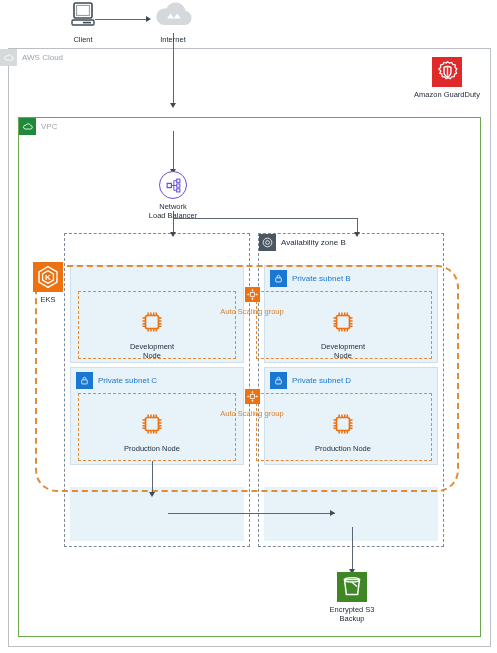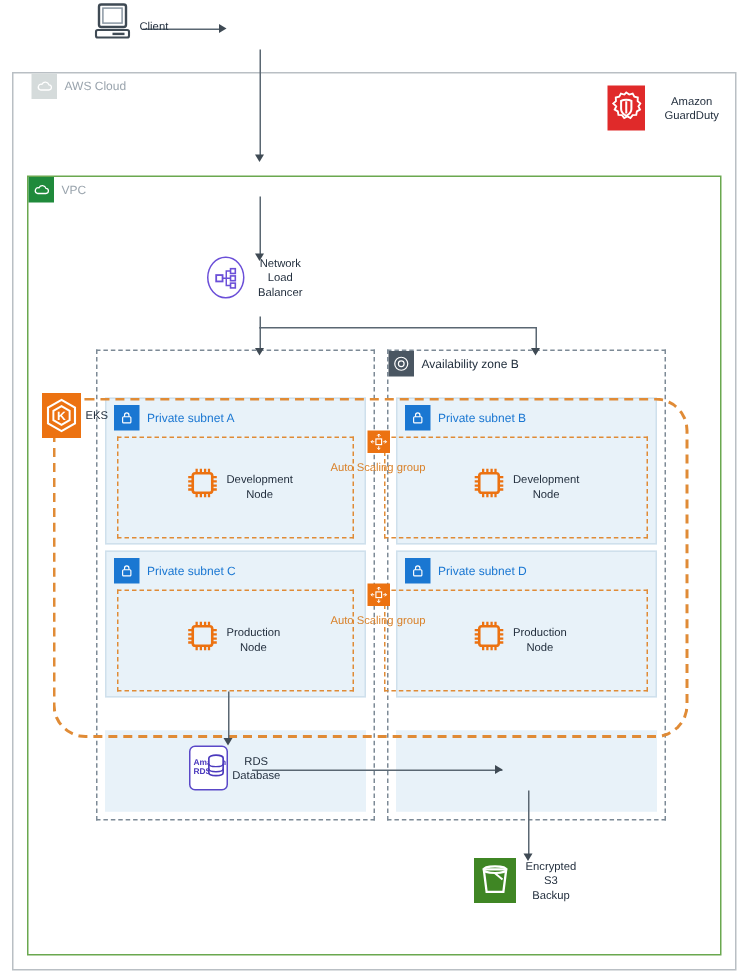--- a/index.html
+++ b/index.html
@@ -73,21 +73,21 @@
   .hdr-vpc .hdr-text  { color: #9aa4ad; }
   .hdr-az  .hdr-badge { background: #4a5662; }
   .hdr-az  .hdr-text  { color: #222f3d; }
   .hdr-subnet .hdr-badge { background: #1a77d2; }
   .hdr-subnet .hdr-text  { color: #1a77d2; }
 
   
   .node {
     position: absolute;
     display: flex;
-    flex-direction: row;
+    flex-direction: column;
     align-items: center;
     gap: 3px;
   }
   .node-label {
     font-size: 7.5px;
     color: #232f3e;
     text-align: center;
     line-height: 1.25;
     white-space: pre-line;
   }
@@ -192,21 +192,21 @@
 
   <div class="line-v" style="left:152px; top:461px; height:33px;"></div>
   <div class="arrow-down" style="left:148.5px; top:492px;"></div>
 
   <div class="line-h" style="left:168px; top:513px; width:167px;"></div>
   <div class="arrow-right" style="left:330px; top:509.5px;"></div>
 
   <div class="line-v" style="left:352px; top:527px; height:44px;"></div>
   <div class="arrow-down" style="left:348.5px; top:569px;"></div>
 
-  <div class="hdr hdr-aws" style="left:21px; top:49px;">
+  <div class="hdr hdr-aws" style="left:0; top:49px;">
     <span class="hdr-badge">
       <svg width="12" height="12" viewBox="0 0 24 24">
         <path d="M6 16h11a3.4 3.4 0 0 0 .3-6.8A5 5 0 0 0 8 8.4 3.8 3.8 0 0 0 6 16z" fill="none" stroke="#ffffff" stroke-width="1.7"></path>
       </svg>
     </span>
     <span class="hdr-text">AWS Cloud</span>
   </div>
 
   <div class="hdr hdr-vpc" style="left:19px; top:118px;">
     <span class="hdr-badge">
@@ -221,29 +221,20 @@
   <div class="hdr hdr-az" style="left:259px; top:234px;">
     <span class="hdr-badge">
       <svg width="13" height="13" viewBox="0 0 24 24">
         <circle cx="12" cy="12" r="8" fill="none" stroke="#ffffff" stroke-width="1.5"></circle>
         <circle cx="12" cy="12" r="3.5" fill="none" stroke="#ffffff" stroke-width="1.5"></circle>
       </svg>
     </span>
     <span class="hdr-text">Availability zone B</span>
   </div>
 
-  <div class="hdr hdr-subnet" style="left:76px; top:270px;">
-    <span class="hdr-badge">
-      <svg width="11" height="11" viewBox="0 0 24 24">
-        <rect x="6" y="10.5" width="12" height="9" rx="1.4" fill="none" stroke="#ffffff" stroke-width="1.7"></rect>
-        <path d="M8.8 10.5V8.2a3.2 3.2 0 0 1 6.4 0v2.3" fill="none" stroke="#ffffff" stroke-width="1.7"></path>
-      </svg>
-    </span>
-    <span class="hdr-text">Private subnet A</span>
-  </div>
 
   <div class="hdr hdr-subnet" style="left:270px; top:270px;">
     <span class="hdr-badge">
       <svg width="11" height="11" viewBox="0 0 24 24">
         <rect x="6" y="10.5" width="12" height="9" rx="1.4" fill="none" stroke="#ffffff" stroke-width="1.7"></rect>
         <path d="M8.8 10.5V8.2a3.2 3.2 0 0 1 6.4 0v2.3" fill="none" stroke="#ffffff" stroke-width="1.7"></path>
       </svg>
     </span>
     <span class="hdr-text">Private subnet B</span>
   </div>
@@ -273,20 +264,30 @@
       <svg width="30" height="26" viewBox="0 0 30 26">
         <rect x="6" y="1" width="18" height="15" rx="1.5" fill="#ffffff" stroke="#3f4a54" stroke-width="1.6"></rect>
         <rect x="8.6" y="3.4" width="12.8" height="10" fill="#ffffff" stroke="#8a97a3" stroke-width="1"></rect>
         <rect x="4" y="18" width="22" height="5" rx="1.2" fill="#ffffff" stroke="#3f4a54" stroke-width="1.4"></rect>
         <rect x="15" y="19.8" width="8" height="1.6" fill="#3f4a54"></rect>
       </svg>
     </span>
     <span class="node-label">Client</span>
   </div>
 
+  <div class="node" style="left:150px; top:2px; width:46px;">
+    <span>
+      <svg width="42" height="26" viewBox="0 0 42 26">
+        <path d="M11 23h22a7 7 0 0 0 .6-13.9A10 10 0 0 0 14.5 6.6 7.8 7.8 0 0 0 11 23z" fill="#d5d9dd"></path>
+        <path d="M15 16.5l3.6-5 3.6 5z" fill="#ffffff"></path>
+        <path d="M21.6 16.5l3.6-5 3.6 5z" fill="#ffffff"></path>
+      </svg>
+    </span>
+    <span class="node-label">Internet</span>
+  </div>
 
   <div class="node" style="left:405px; top:57px; width:84px;">
     <span class="tile tile-red">
       <svg width="25" height="25" viewBox="0 0 24 24">
         <path d="M12 1.6l1.9 1.3 2.2-.6 1.1 2 2.2.5-.1 2.3 1.7 1.5-1.2 1.9 1 2.1-2 1.1-.4 2.2-2.3.2-1.4 1.8-2-1-2 1-1.4-1.8-2.3-.2-.4-2.2-2-1.1 1-2.1L3.7 8.6 5.4 7.1l-.1-2.3L7.5 4.3l1.1-2 2.2.6z" fill="none" stroke="#ffffff" stroke-width="1.2"></path>
         <path d="M12 6.2c2 0 3.3.8 3.3.8v5.1c0 2.6-3.3 4.4-3.3 4.4s-3.3-1.8-3.3-4.4V7s1.3-.8 3.3-.8z" fill="none" stroke="#ffffff" stroke-width="1.3"></path>
         <line x1="12" y1="7.2" x2="12" y2="15" stroke="#ffffff" stroke-width="1.3"></line>
       </svg>
     </span>
     <span class="node-label">Amazon GuardDuty</span>
@@ -389,36 +390,20 @@
           <path d="M8.4 6V3.2M11 6V3.2M13.6 6V3.2M16 6V3.2"></path>
           <path d="M8.4 18v2.8M11 18v2.8M13.6 18v2.8M16 18v2.8"></path>
           <path d="M6 8.4H3.2M6 11H3.2M6 13.6H3.2M6 16H3.2"></path>
           <path d="M18 8.4h2.8M18 11h2.8M18 13.6h2.8M18 16h2.8"></path>
         </g>
       </svg>
     </span>
     <span class="node-label">Production Node</span>
   </div>
 
-  <div class="node" style="left:126px; top:497px; width:54px;">
-    <span class="rds-box">
-      <span class="rds-txt">
-        <span>Amazon</span><br>
-        <span>RDS</span>
-      </span>
-      <span class="rds-cyl">
-        <svg width="12" height="17" viewBox="0 0 14 20">
-          <ellipse cx="7" cy="4" rx="5.6" ry="2.3" fill="#ffffff" stroke="#4b39bd" stroke-width="1.3"></ellipse>
-          <path d="M1.4 4v11.5c0 1.3 2.5 2.3 5.6 2.3s5.6-1 5.6-2.3V4" fill="#ffffff" stroke="#4b39bd" stroke-width="1.3"></path>
-          <path d="M1.4 8.4c0 1.3 2.5 2.3 5.6 2.3s5.6-1 5.6-2.3M1.4 12.4c0 1.3 2.5 2.3 5.6 2.3s5.6-1 5.6-2.3" fill="none" stroke="#4b39bd" stroke-width="1.1"></path>
-        </svg>
-      </span>
-    </span>
-    <span class="node-label">RDS Database</span>
-  </div>
 
 
   <div class="node" style="left:316px; top:572px; width:72px;justify-content:space-between;">
     <span class="tile tile-green">
       <svg width="24" height="24" viewBox="0 0 24 24">
         <path d="M4.5 4.5h15l-1.9 15H6.4z" fill="none" stroke="#ffffff" stroke-width="1.5"></path>
         <ellipse cx="12" cy="4.8" rx="7.5" ry="2.2" fill="none" stroke="#ffffff" stroke-width="1.4"></ellipse>
         <path d="M12 7.2l5 4.2" stroke="#ffffff" stroke-width="1.3" fill="none"></path>
       </svg>
     </span>

